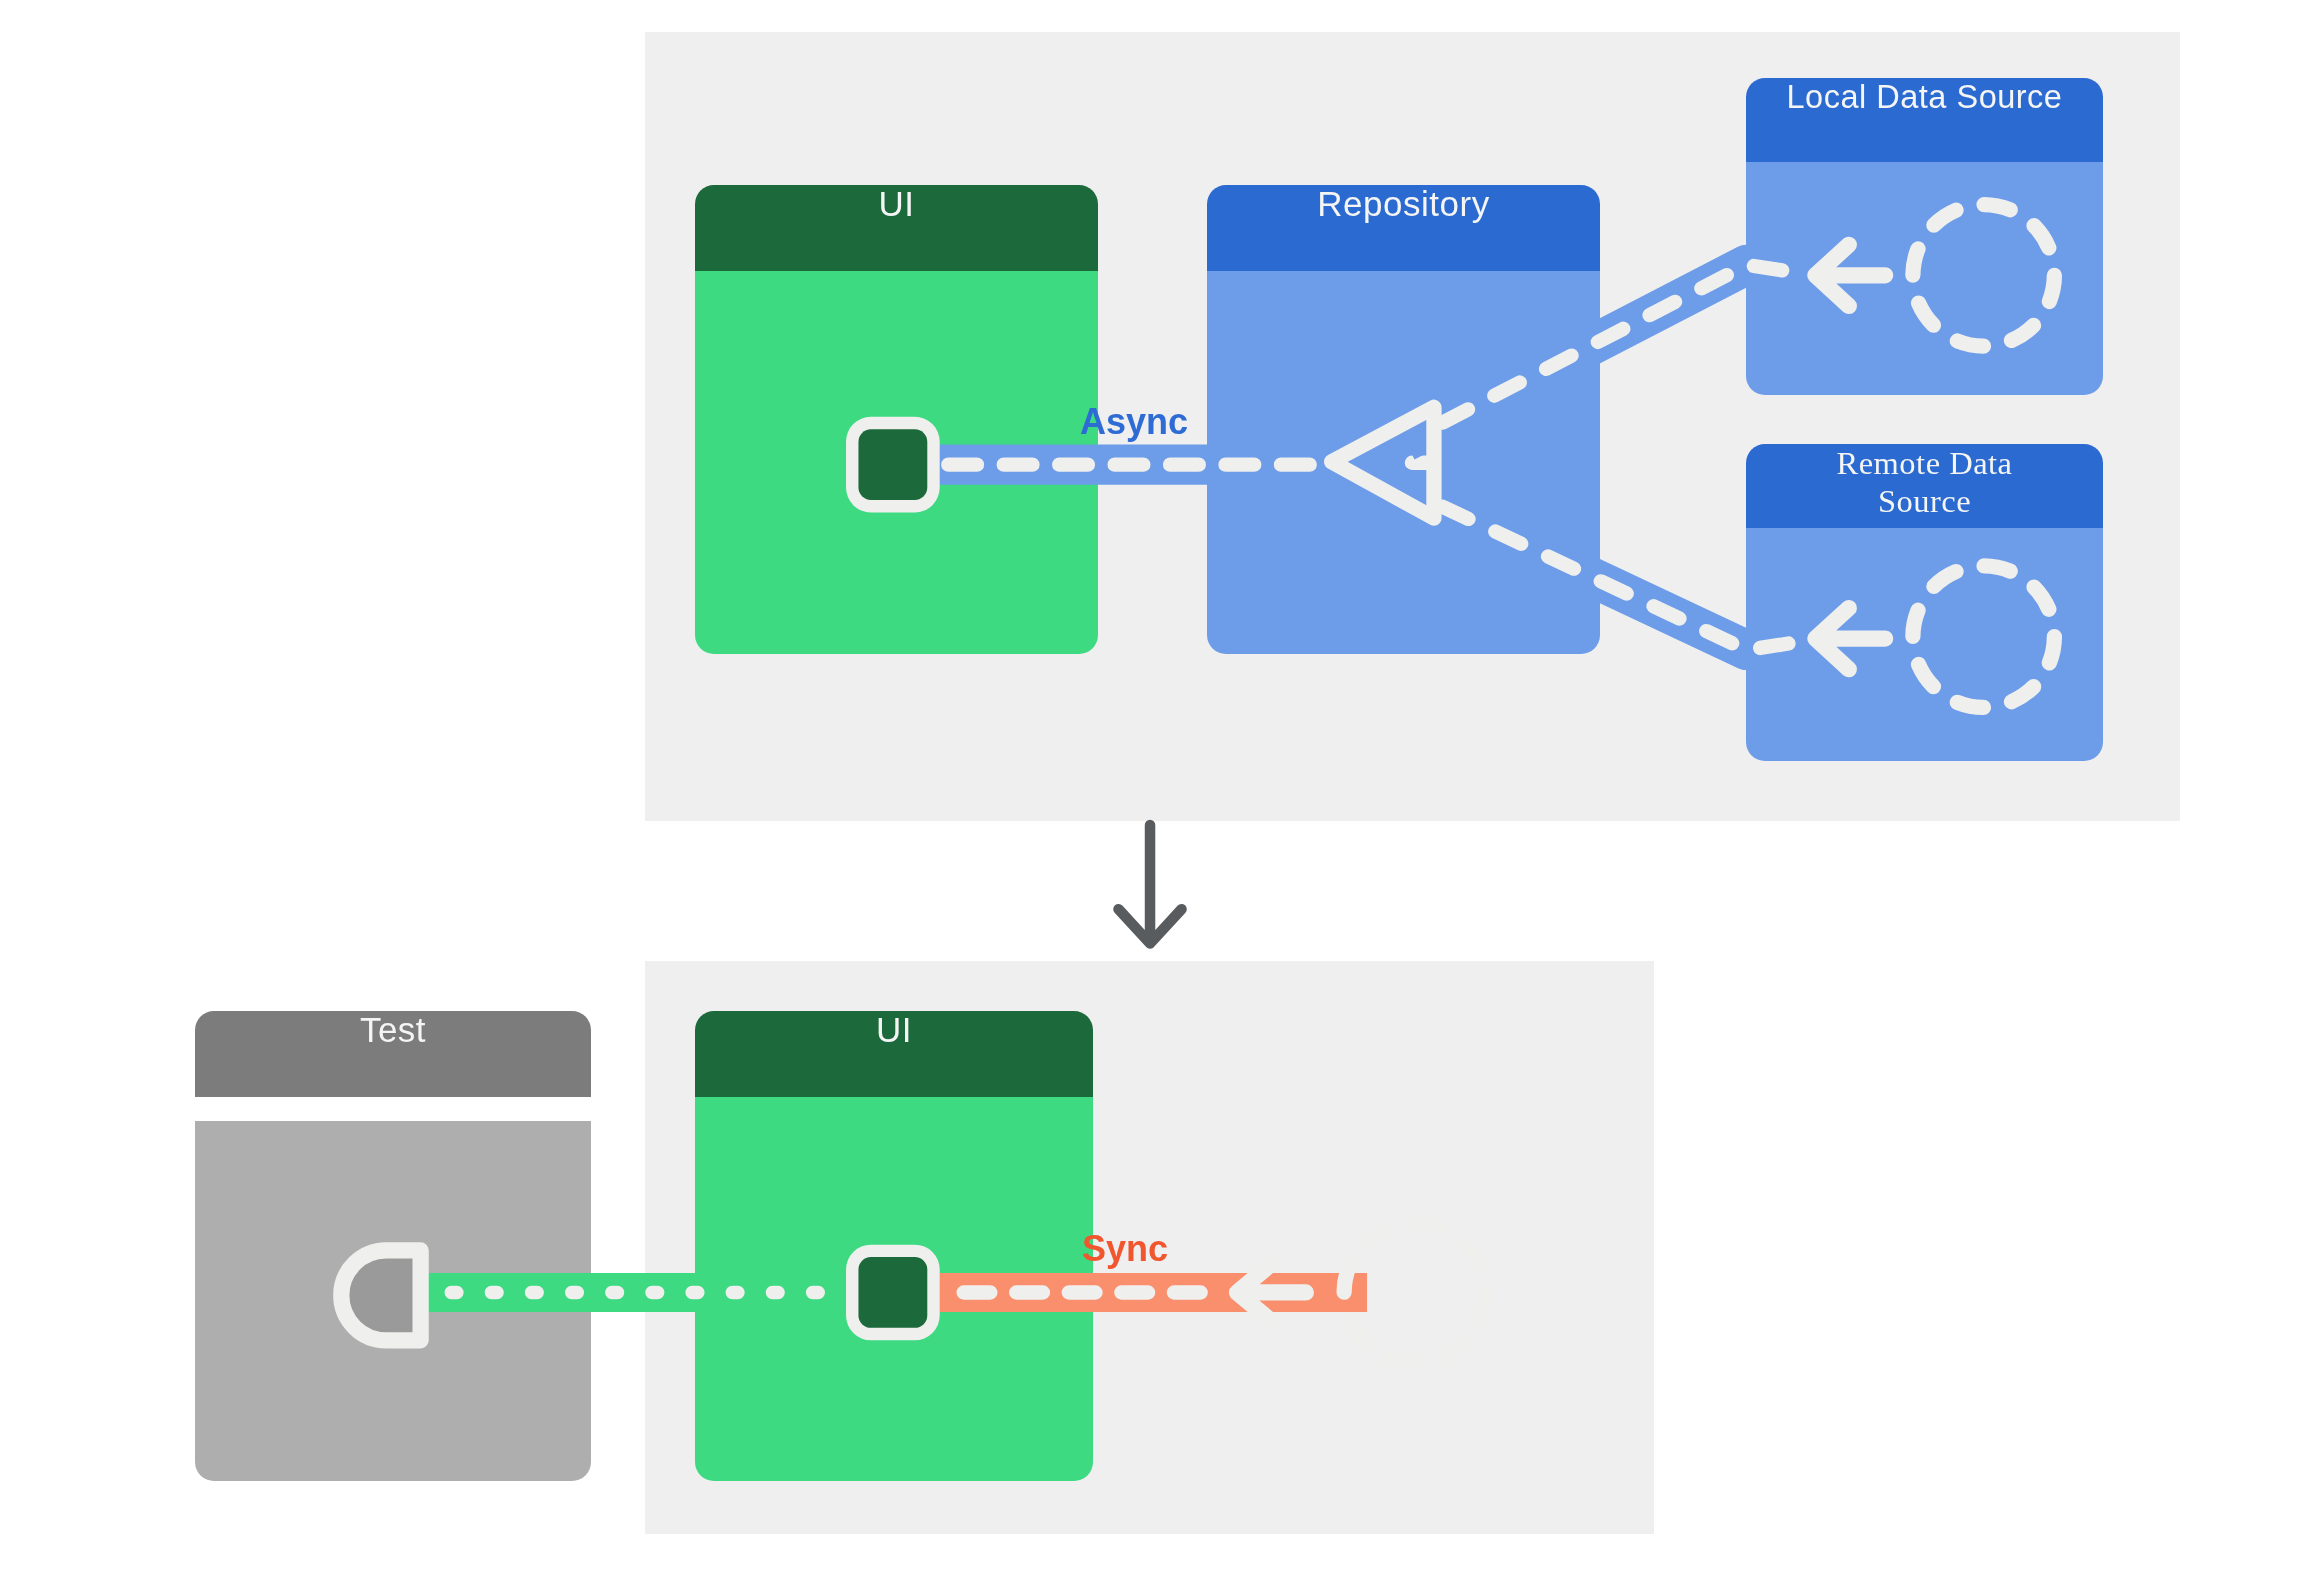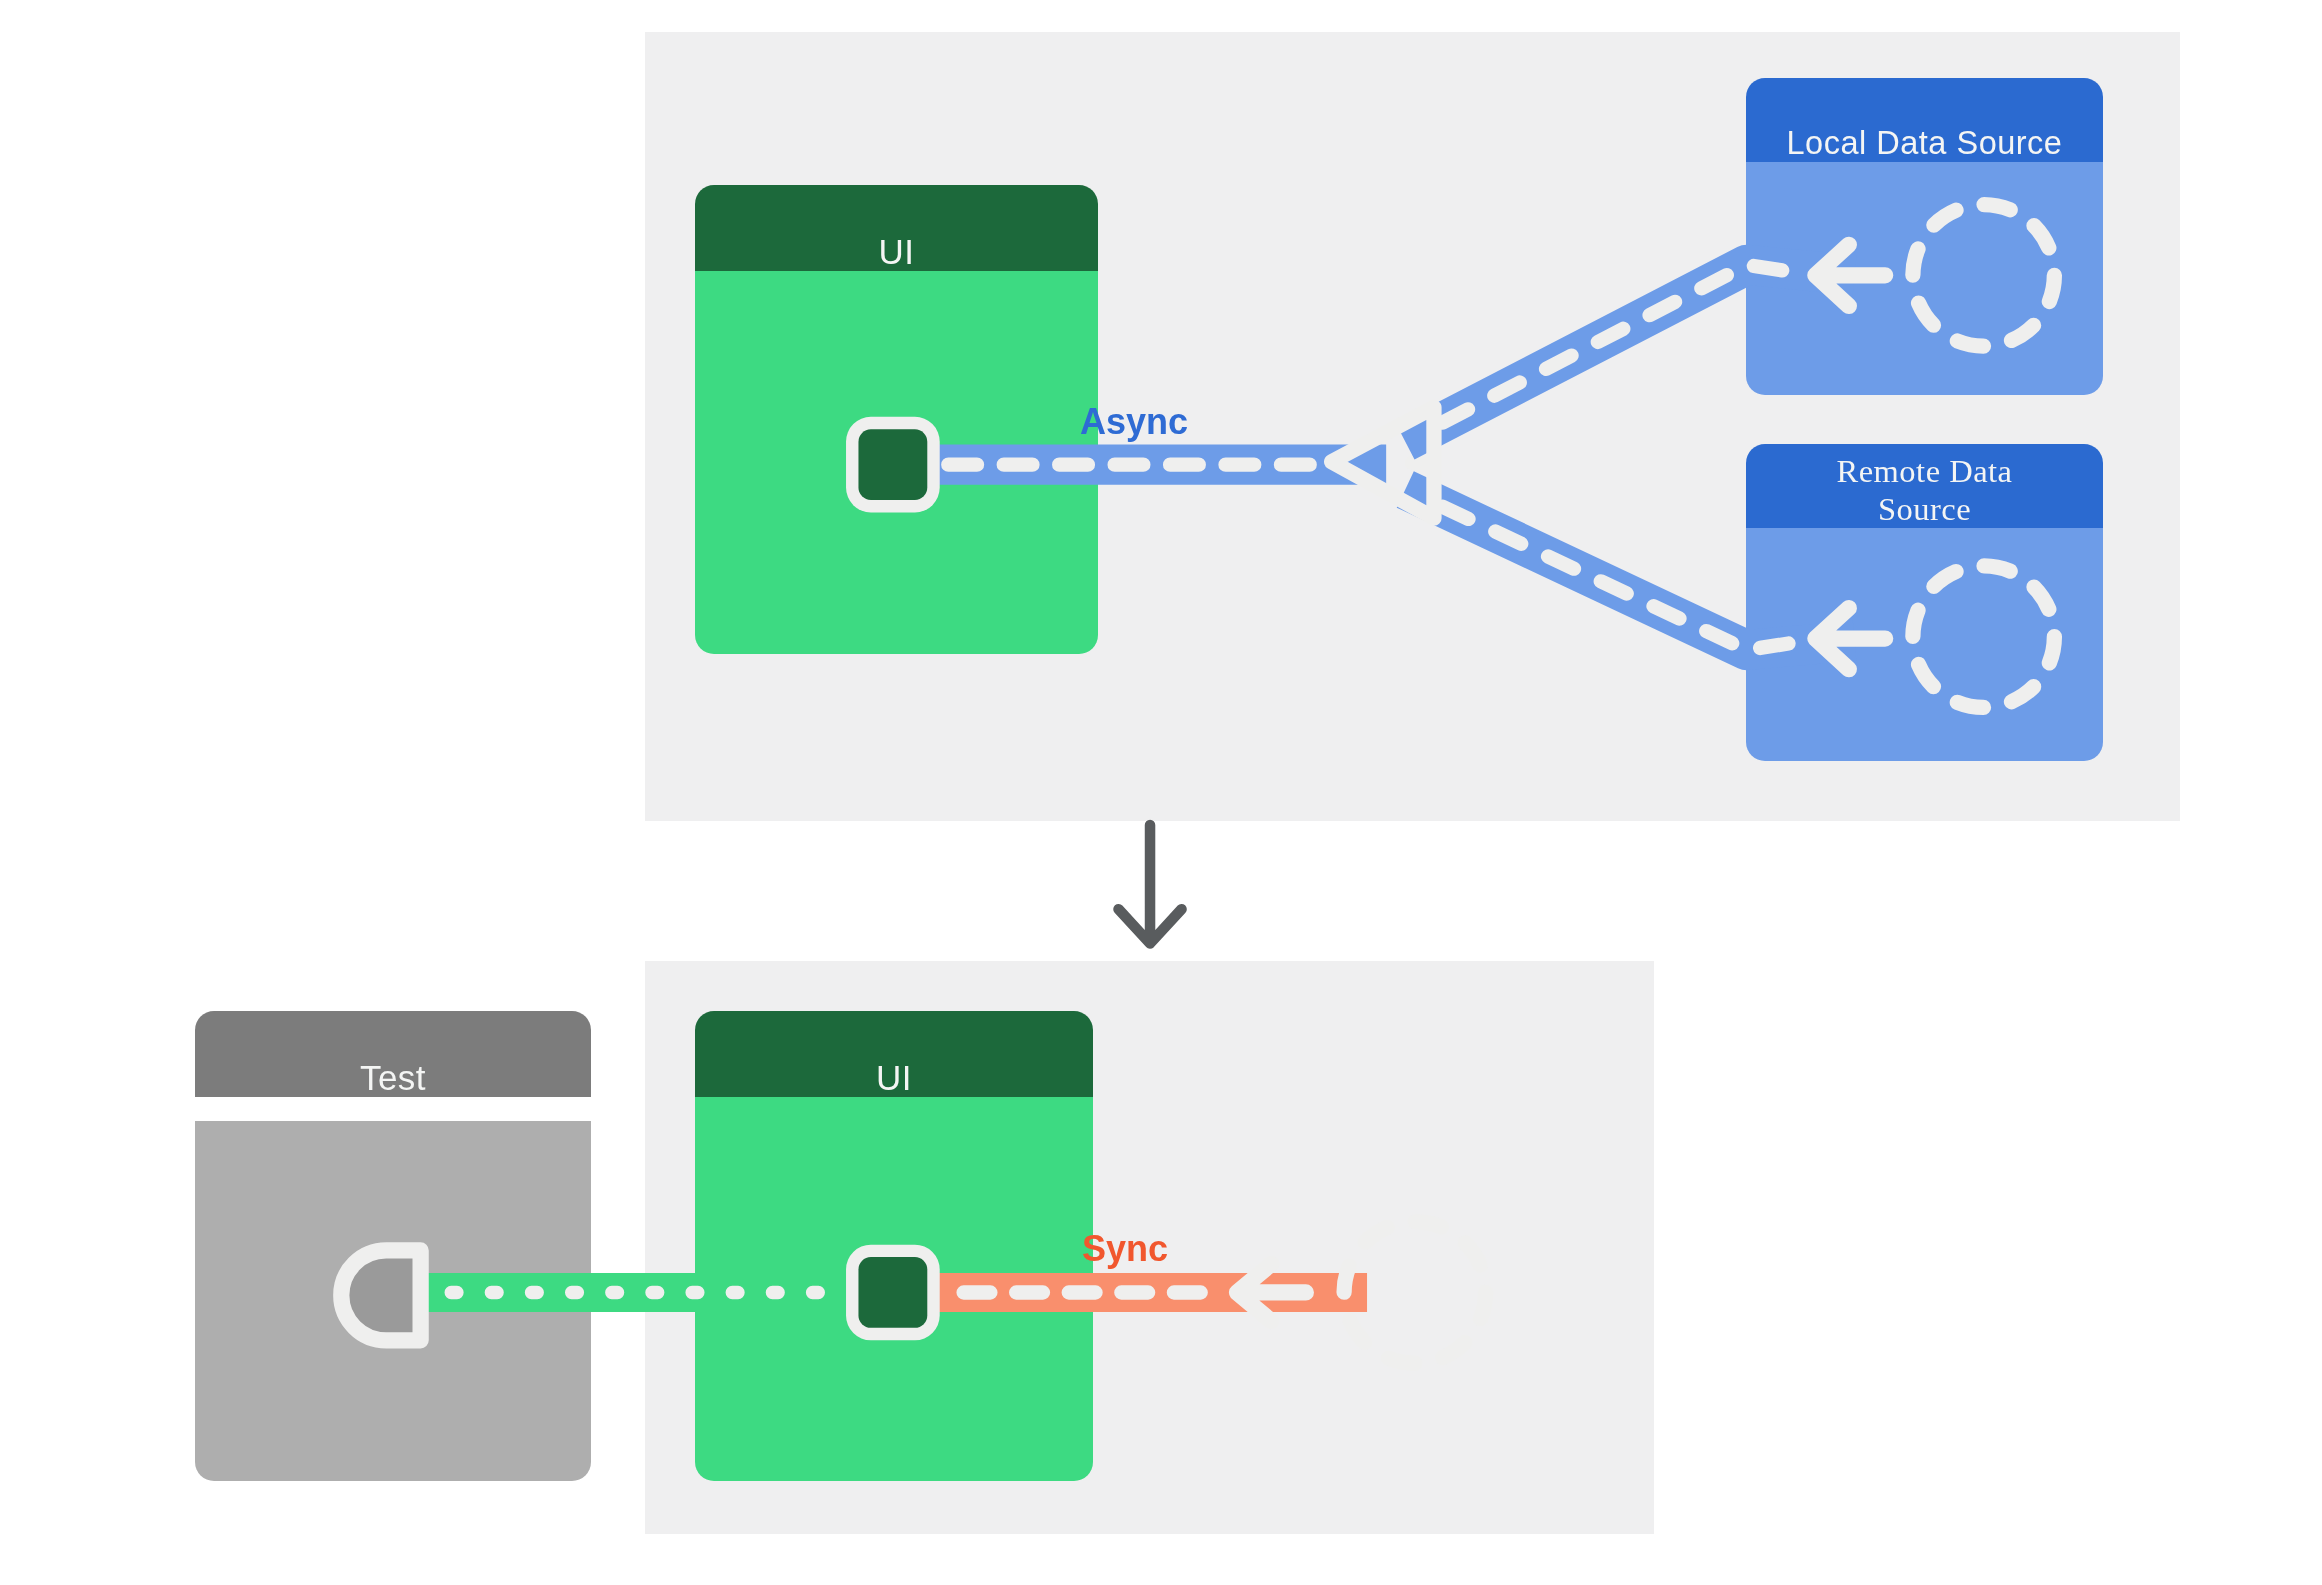--- a/index.html
+++ b/index.html
@@ -6,21 +6,21 @@
   .canvas{
     position:relative;width:2323px;height:1586px;background:#ffffff;
     font-family:"Liberation Sans",sans-serif;overflow:hidden;
   }
   .panel{position:absolute;background:#efeff0;}
   .panel.top{left:645px;top:32px;width:1535px;height:789px;}
   .panel.bottom{left:645px;top:961px;width:1009px;height:573px;}
 
   .box{position:absolute;border-radius:19px;overflow:hidden;display:flex;flex-direction:column;}
   .box-header{
-    flex:0 0 86px;display:flex;align-items:flex-end;justify-content:center;
+    flex:0 0 86px;display:flex;align-items:flex-start;justify-content:center;
     color:#f4f5f4;font-size:35px;letter-spacing:0.5px;text-align:center;line-height:38px;
   }
   .box-body{flex:1;}
 
   .box.src .box-header{flex-basis:84px;font-size:32.5px;}
   .box.src.narrow .box-header{padding:0 53px;font-family:Liberation Serif, serif;}
 
   .green-h{background:#1c693b;}  .green-b{background:#3dda82;}
   .blue-h{background:#2b6ad0;}   .blue-b{background:#6d9ce8;}
   .orange-h{background:#f26b40;} .orange-b{background:#f98f6d;}
@@ -40,20 +40,26 @@
   <div class="panel top"></div>
   <div class="panel bottom"></div>
 
   <div class="box" style="left:695px;top:185px;width:403px;height:469px;">
     <div class="box-header green-h">
       <span>UI</span>
     </div>
     <div class="box-body green-b"></div>
   </div>
 
+  <div class="box" style="left:1207px;top:185px;width:393px;height:469px;">
+    <div class="box-header blue-h">
+      <span>Repository</span>
+    </div>
+    <div class="box-body blue-b"></div>
+  </div>
 
   <div class="box src" style="left:1746px;top:78px;width:357px;height:317px;">
     <div class="box-header blue-h">
       <span>Local Data Source</span>
     </div>
     <div class="box-body blue-b"></div>
   </div>
 
   <div class="box src narrow" style="left:1746px;top:444px;width:357px;height:317px;">
     <div class="box-header blue-h">

